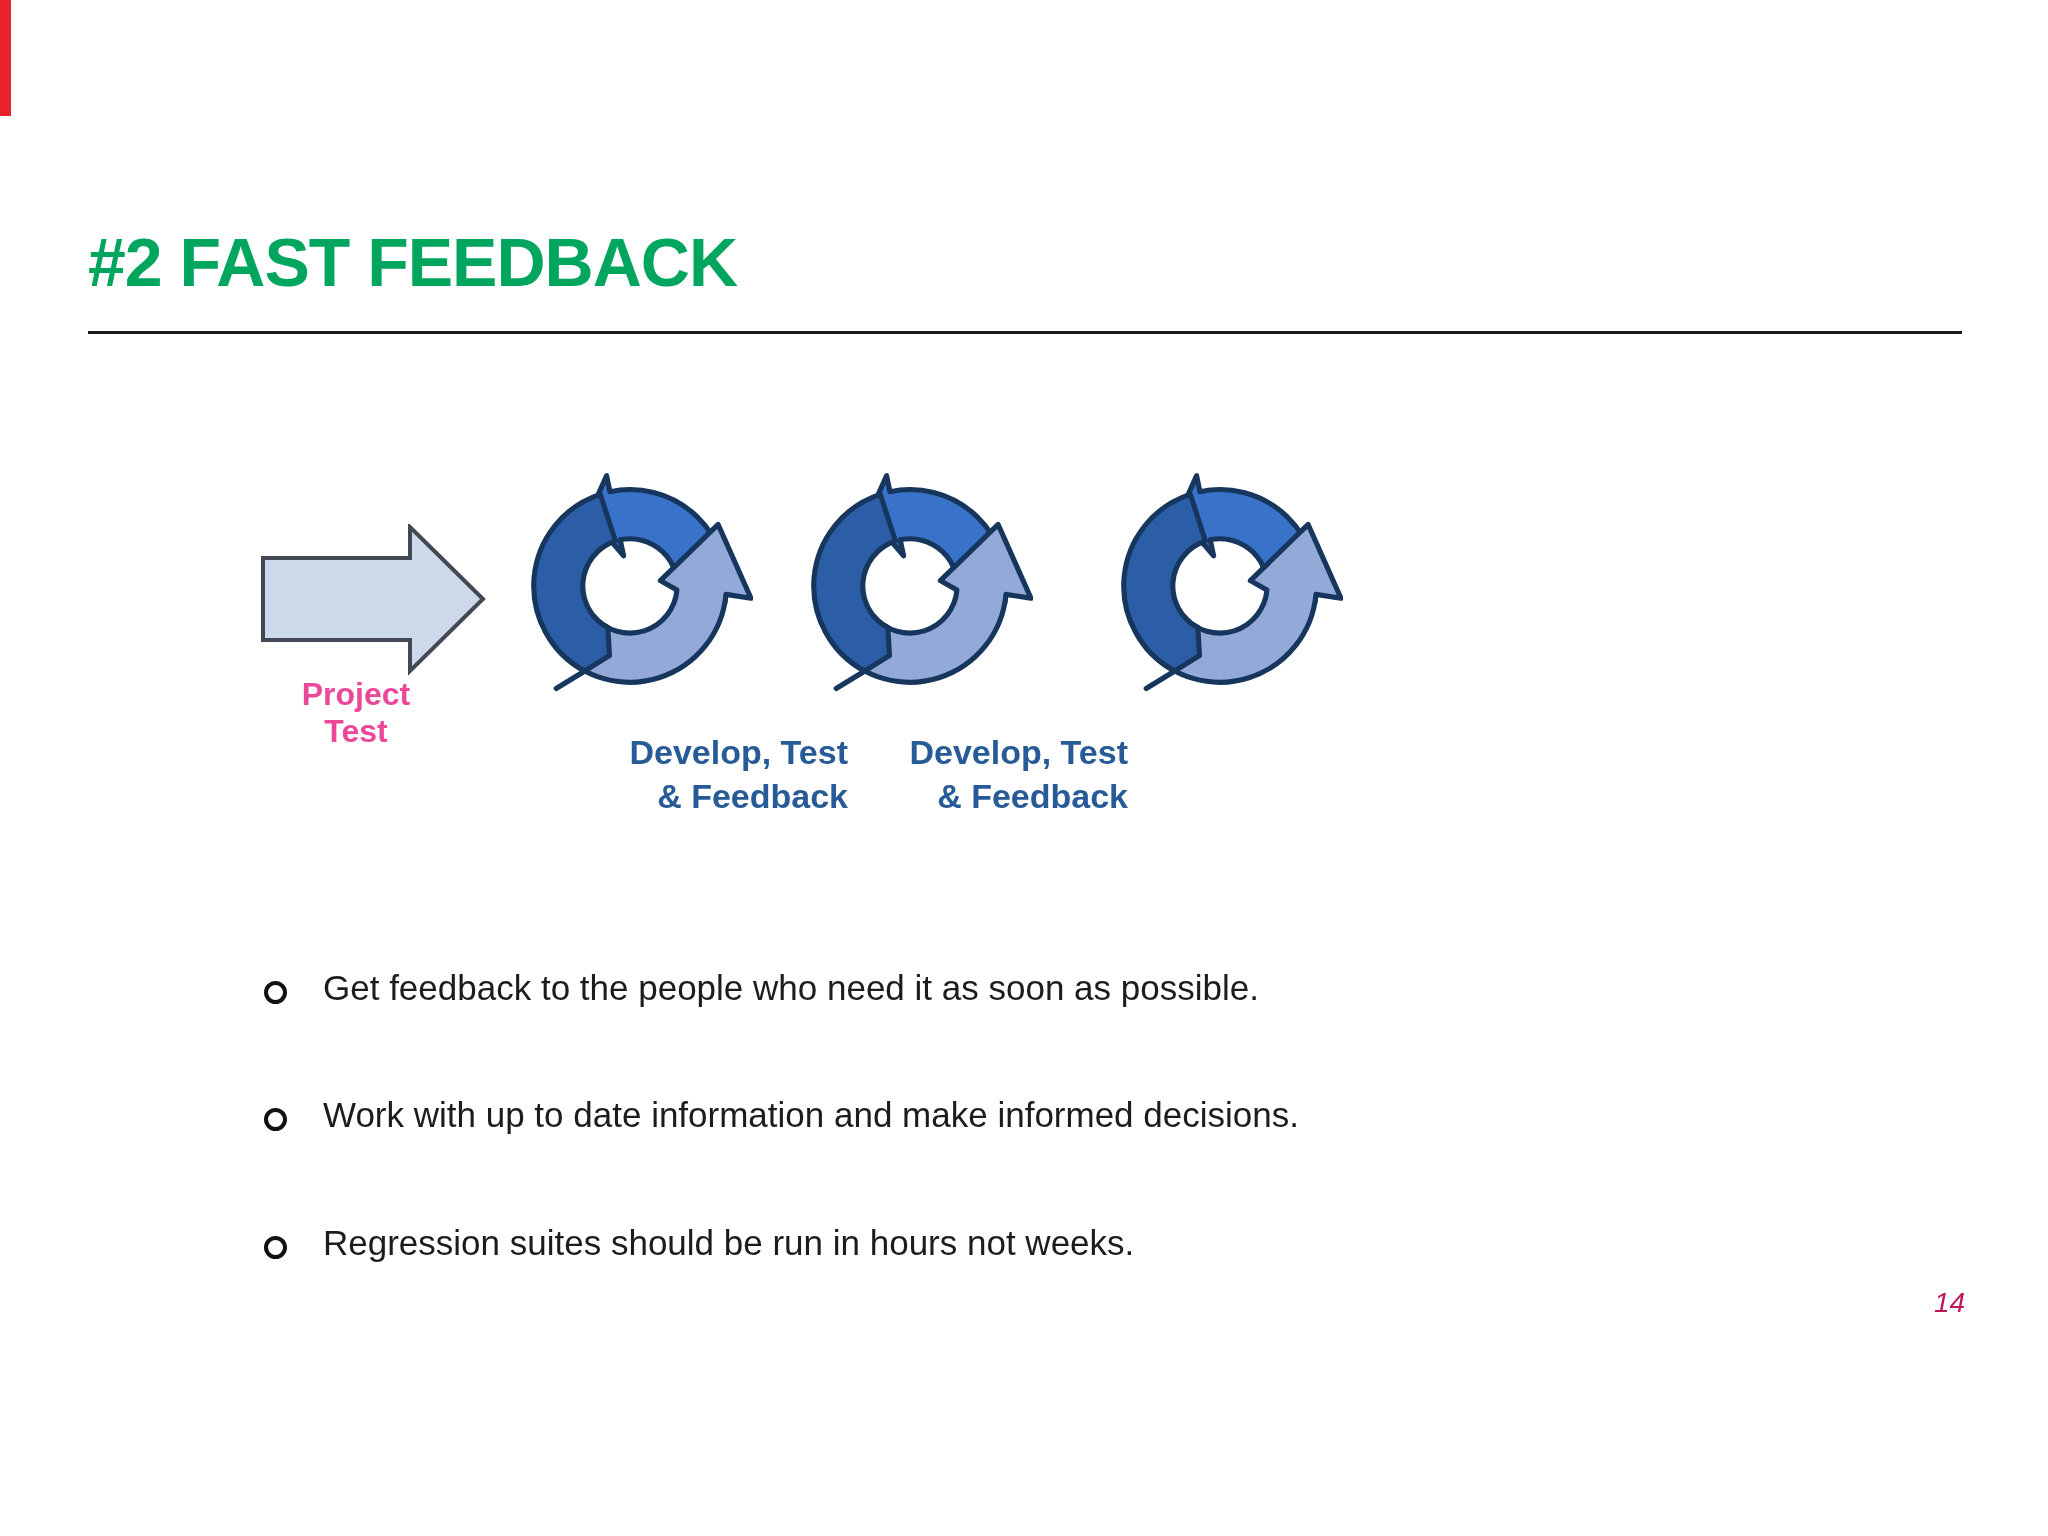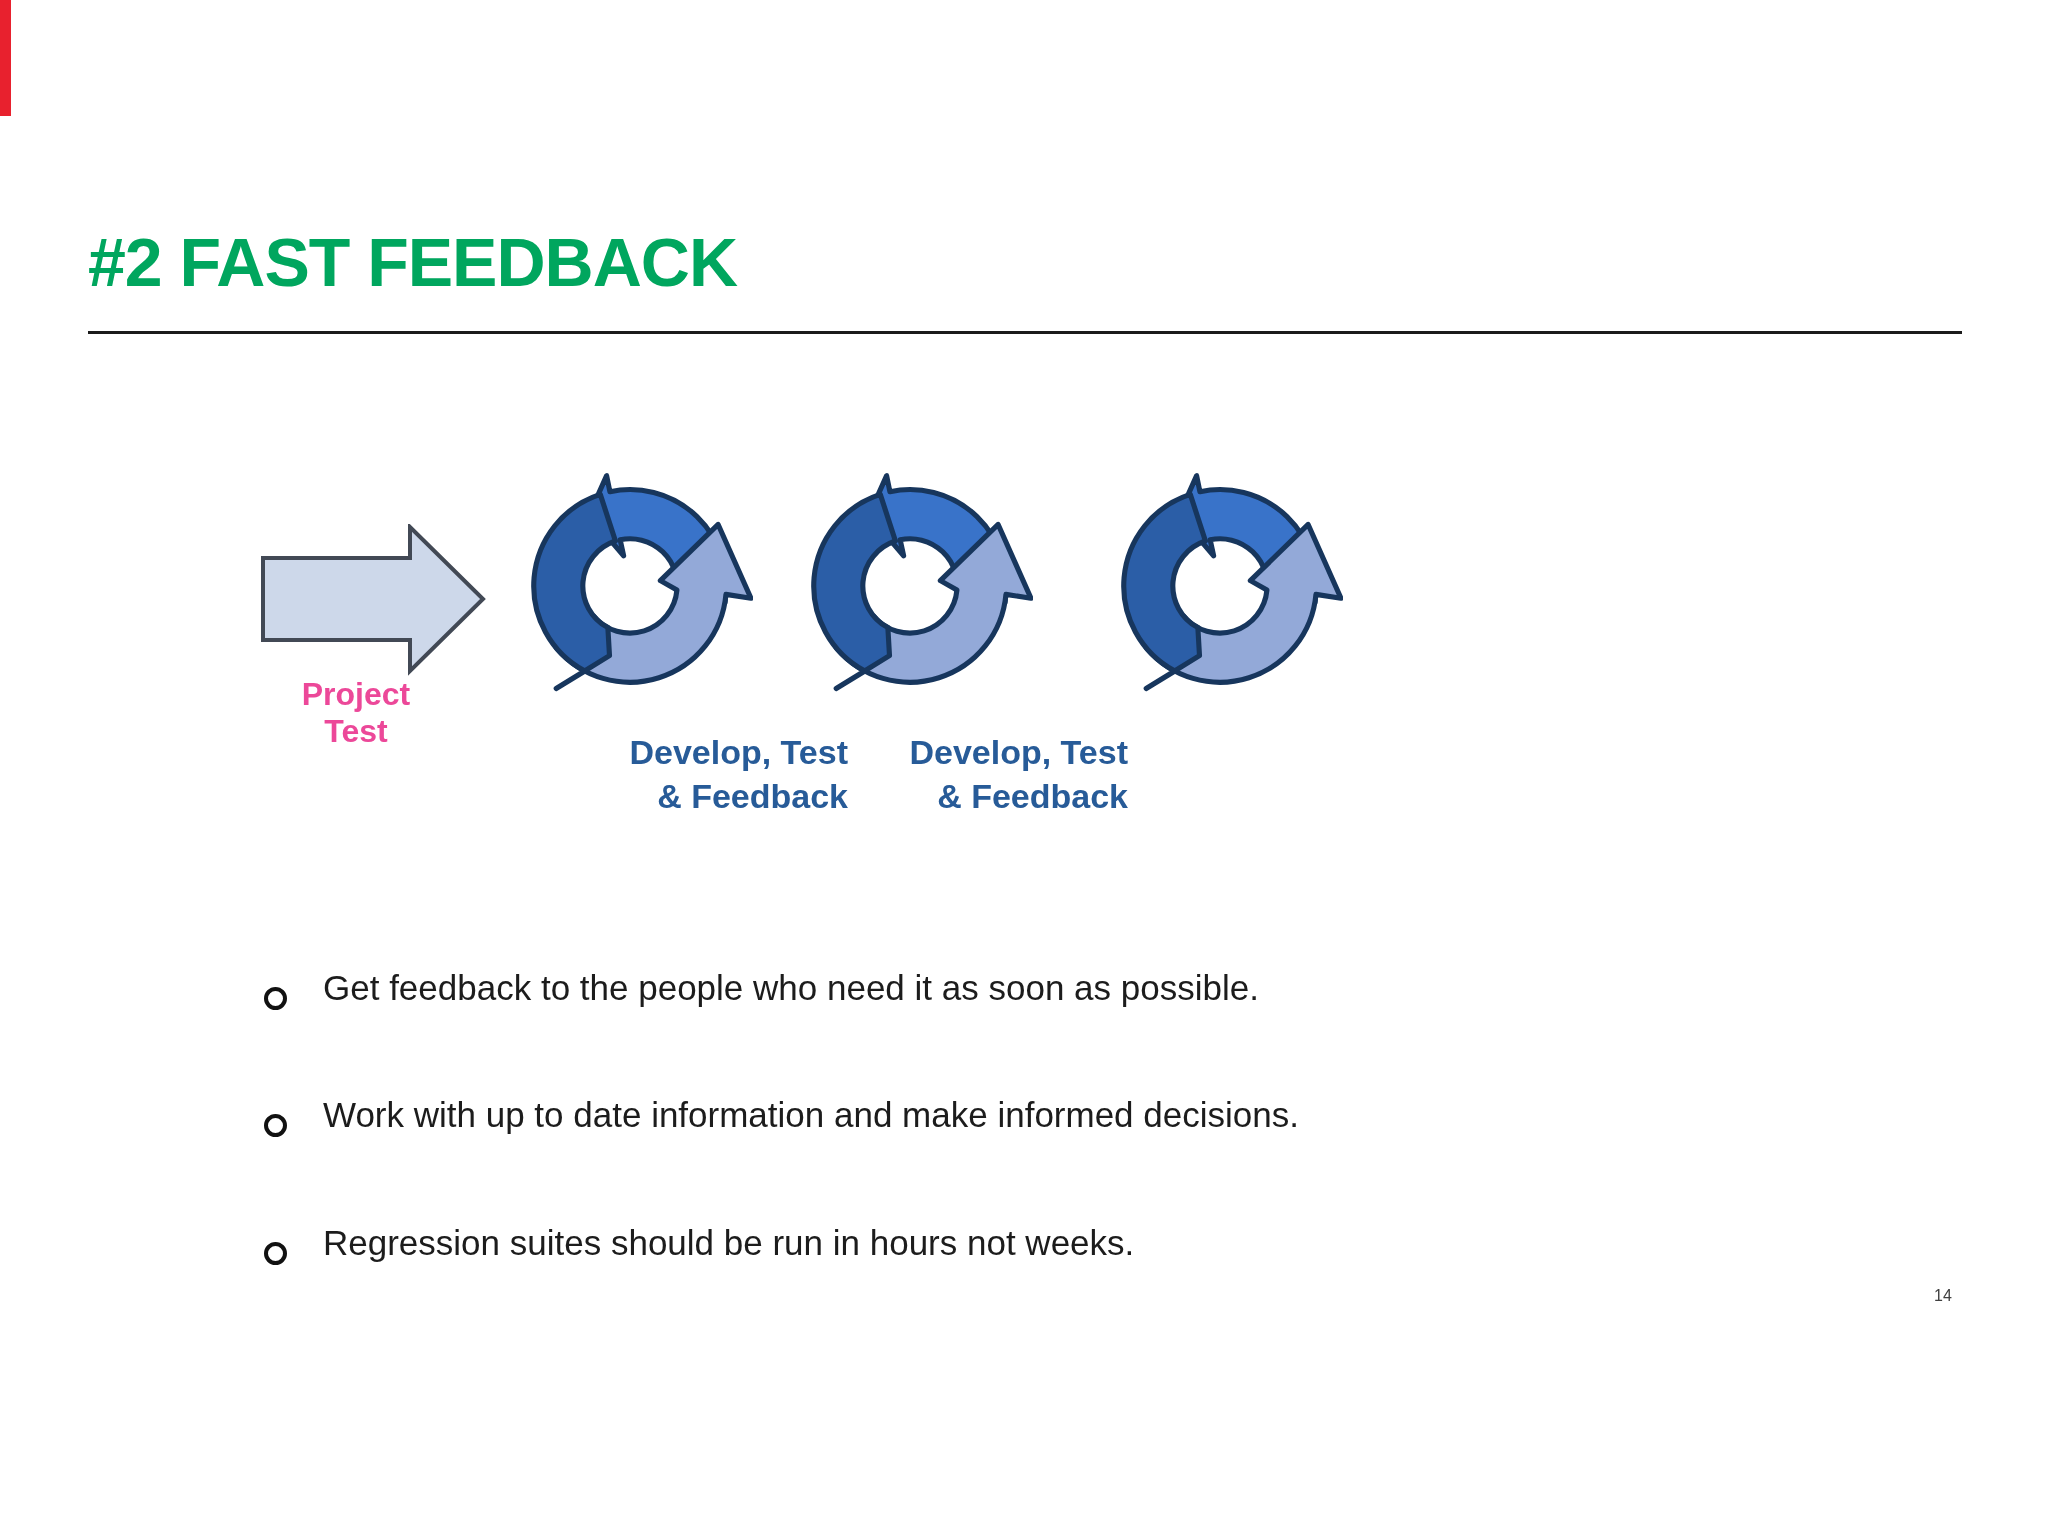--- a/index.html
+++ b/index.html
@@ -14,28 +14,28 @@
   .arrow-svg{position:absolute;left:260px;top:524px;width:228px;height:152px;}
   .arrow-label{position:absolute;left:256px;top:676px;width:200px;text-align:center;
                font-weight:bold;font-size:32px;line-height:37px;color:#ec4899;}
   .cycle{position:absolute;top:457px;width:246px;height:262px;}
   .cycle.c1{left:507px;} .cycle.c2{left:787px;} .cycle.c3{left:1097px;}
   .cycle-label{position:absolute;top:730px;width:440px;text-align:right;
                font-weight:bold;font-size:34px;line-height:44px;color:#275b98;white-space:nowrap;}
   .cycle-label.l1{left:408px;} .cycle-label.l2{left:688px;} .cycle-label.l3{left:1004px;}
 
   .bullets{position:absolute;left:0;top:0;width:2048px;height:1536px;}
-  .bullet-row{position:absolute;left:264px;display:flex;align-items:flex-end;}
+  .bullet-row{position:absolute;left:264px;display:flex;align-items:center;}
   .bullet-row.b1{top:966px;} .bullet-row.b2{top:1093px;} .bullet-row.b3{top:1221px;}
   .bullet-ring{flex:0 0 auto;width:15px;height:15px;border:4px solid #111111;border-radius:50%;
                margin:9px 36px 0 0;}
   .bullet-text{font-size:35px;line-height:44px;color:#1c1c1c;white-space:nowrap;}
 
-  .page-number{position:absolute;left:1934px;top:1287px;font-size:16px;
-               color:#404040;}
+  .page-number{position:absolute;left:1934px;top:1287px;font-size:28px;font-style:italic;
+               color:#be185d;}
 </style>
 </head>
 <body>
 
 <div class="slide">
 
   <div class="accent-bar"></div>
 
   <h1 class="title">#2 FAST FEEDBACK</h1>
   <div class="rule"></div>

